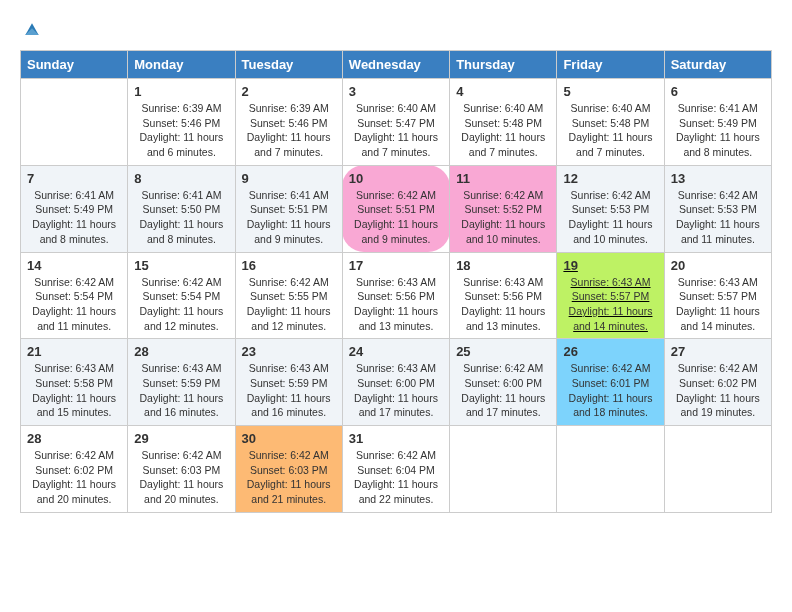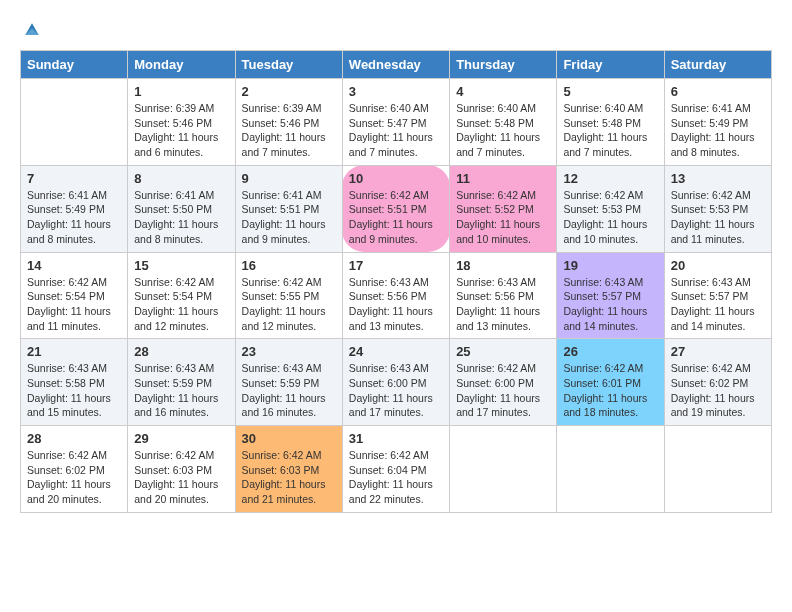--- a/index.html
+++ b/index.html
@@ -85,20 +85,21 @@
       font-size: 13px;
       font-weight: bold;
       color: #333;
       display: block;
       margin-bottom: 2px;
     }
     .day-info {
       font-size: 10.5px;
       color: #333;
       line-height: 1.4;
+      text-align: center;
     }
     .empty-cell {
       background: #fff !important;
     }
   </style>
 </head>
 <body>
 
 <div class="header">
   <div class="logo">
@@ -201,21 +202,21 @@
           <div class="day-info">Sunrise: 6:42 AM<br>Sunset: 5:55 PM<br>Daylight: 11 hours and 12 minutes.</div>
         </td>
         <td style="background-color: rgb(255, 255, 255);">
           <span class="day-number">17</span>
           <div class="day-info">Sunrise: 6:43 AM<br>Sunset: 5:56 PM<br>Daylight: 11 hours and 13 minutes.</div>
         </td>
         <td style="background-color: rgb(255, 255, 255);">
           <span class="day-number">18</span>
           <div class="day-info">Sunrise: 6:43 AM<br>Sunset: 5:56 PM<br>Daylight: 11 hours and 13 minutes.</div>
         </td>
-        <td style="background-color: #c4b5fd;">
+        <td style="background-color: #bef264; text-decoration: underline;">
           <span class="day-number">19</span>
           <div class="day-info">Sunrise: 6:43 AM<br>Sunset: 5:57 PM<br>Daylight: 11 hours and 14 minutes.</div>
         </td>
         <td style="background-color: rgb(255, 255, 255);">
           <span class="day-number">20</span>
           <div class="day-info">Sunrise: 6:43 AM<br>Sunset: 5:57 PM<br>Daylight: 11 hours and 14 minutes.</div>
         </td>
       </tr>
       <tr>
         <td style="background-color: rgb(240, 244, 248);">

